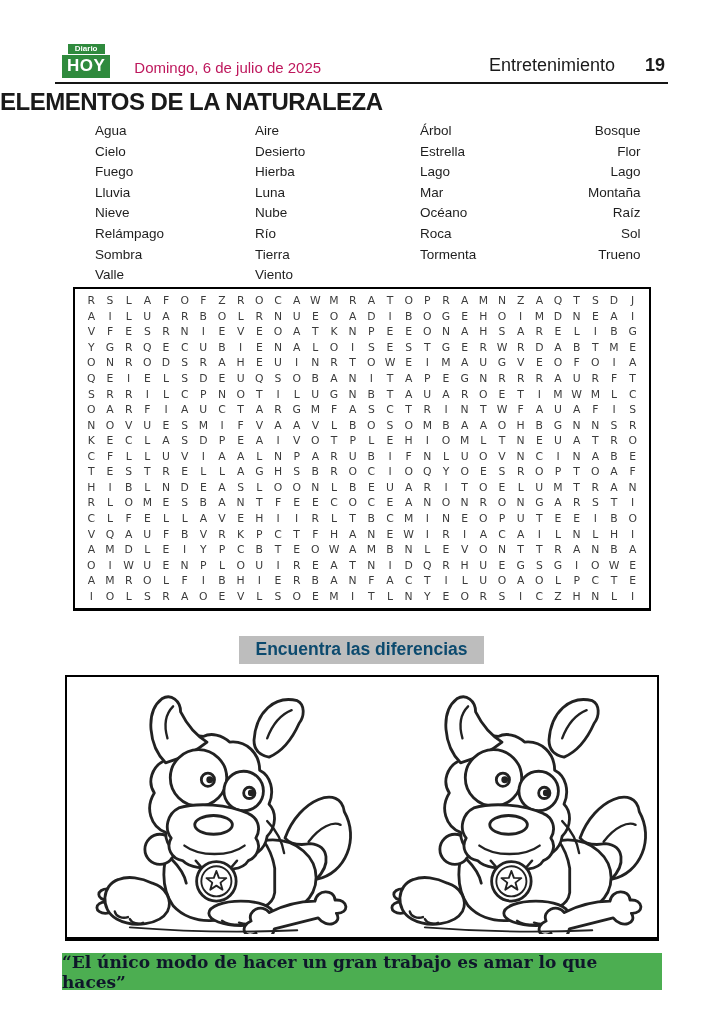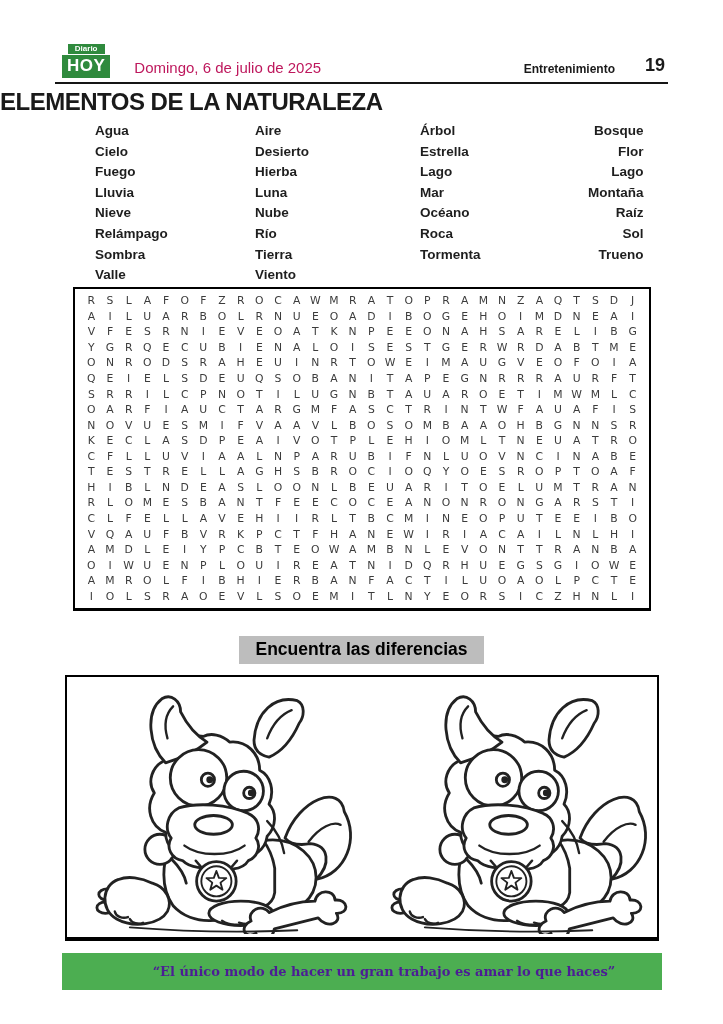--- a/index.html
+++ b/index.html
@@ -18,52 +18,52 @@
   
   .header{position:absolute;left:62px;top:40px;right:58px;height:38px;
     display:flex;align-items:flex-end;gap:12px;}
   .logo{display:flex;flex-direction:column;align-items:center;margin-bottom:0;}
   .logo-top{background:var(--green-logo);color:#fff;font-size:8px;font-weight:bold;
     padding:1px 7px;line-height:1;margin-bottom:1px;}
   .logo-main{background:var(--green-logo);color:#fff;font-weight:bold;font-size:17px;
     line-height:1;padding:2px 5px 4px;letter-spacing:.5px;}
   .date-text{font-size:15px;margin-left:12px;padding-bottom:2px;color:#be185d;}
   .header-right{margin-left:auto;display:flex;align-items:flex-end;gap:30px;padding-bottom:2px;}
-  .section-name{font-size:12px;font-weight:bold;}
+  .section-name{font-size:18px;font-weight:normal;}
   .page-number{font-size:18px;font-weight:bold;margin-top:20px;}
   .header-rule{position:absolute;left:55px;right:55px;top:82px;height:2px;background:#151515;}
   
   .puzzle-title{position:absolute;top:88px;left:0;right:0;text-align:left;
     font-size:24px;font-weight:700;letter-spacing:-.5px;}
   
   .words{position:absolute;top:121px;left:95px;width:575px;height:165px;}
-  .word-col{position:absolute;top:0;font-weight:bold;}
+  .word-col{position:absolute;top:0;}
   .word-col.c0{left:0;}
   .word-col.c1{left:160px;}
   .word-col.c2{left:325px;}
   .word-col.c3{left:493px;text-align:right;}
   .word{font-size:13.5px;line-height:20.6px;color:#1e1e1e;}
   
   .grid-box{position:absolute;left:73px;top:287px;width:578px;height:324px;
     border:2px solid #000;border-bottom-width:3px;
     display:grid;grid-template-columns:repeat(30,1fr);grid-auto-rows:1fr;
     padding:4px 7px;}
   .cell{display:flex;align-items:center;justify-content:center;
     font-family:"DejaVu Sans",sans-serif;font-size:10.8px;color:#3c3c3c;}
   
   .diff-heading{position:absolute;top:636px;left:0;right:0;text-align:center;}
-  .diff-heading span{display:inline-block;background:var(--gray-bar);color:#000000;
+  .diff-heading span{display:inline-block;background:var(--gray-bar);color:#0c4a6e;
     font-size:17.5px;font-weight:bold;padding:3px 16px 4px;}
   .diff-box{position:absolute;left:65px;top:675px;width:594px;height:266px;
     border:2px solid #000;border-bottom-width:4px;display:flex;align-items:center;}
   .dog{width:50%;height:254px;}
   
   .quote-banner{position:absolute;left:62px;top:953px;width:600px;height:37px;
     background:var(--green-banner);display:flex;align-items:center;justify-content:center;}
-  .quote-text{color:#4c1d95;font-family:"DejaVu Serif",serif;font-weight:bold;font-size:13px;padding-left:44px;}
+  .quote-text{color:#0f172a;font-family:"DejaVu Serif",serif;font-weight:bold;font-size:17px;}
 </style>
 </head>
 <body>
 
 <div class="page">
 
   <div class="header">
     <div class="logo">
       <div class="logo-top">Diario</div>
       <div class="logo-main">HOY</div>

